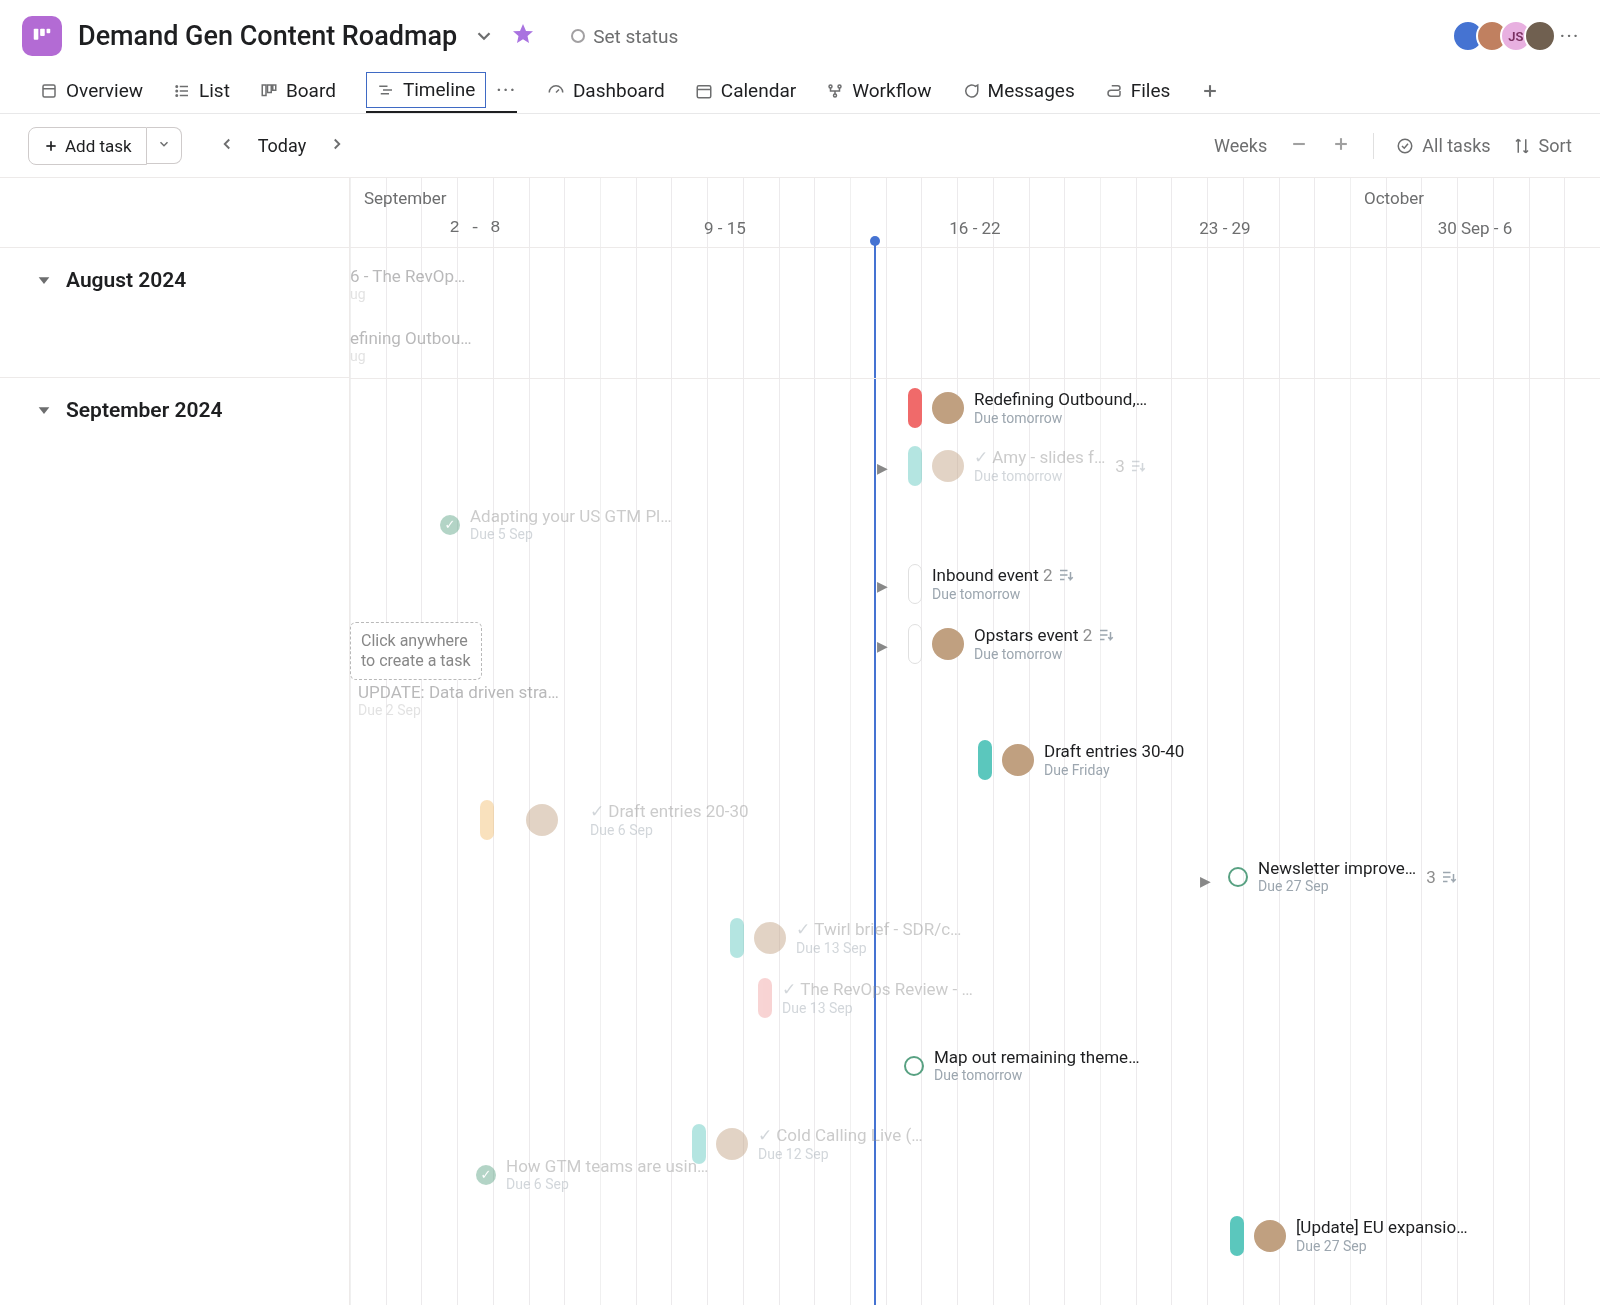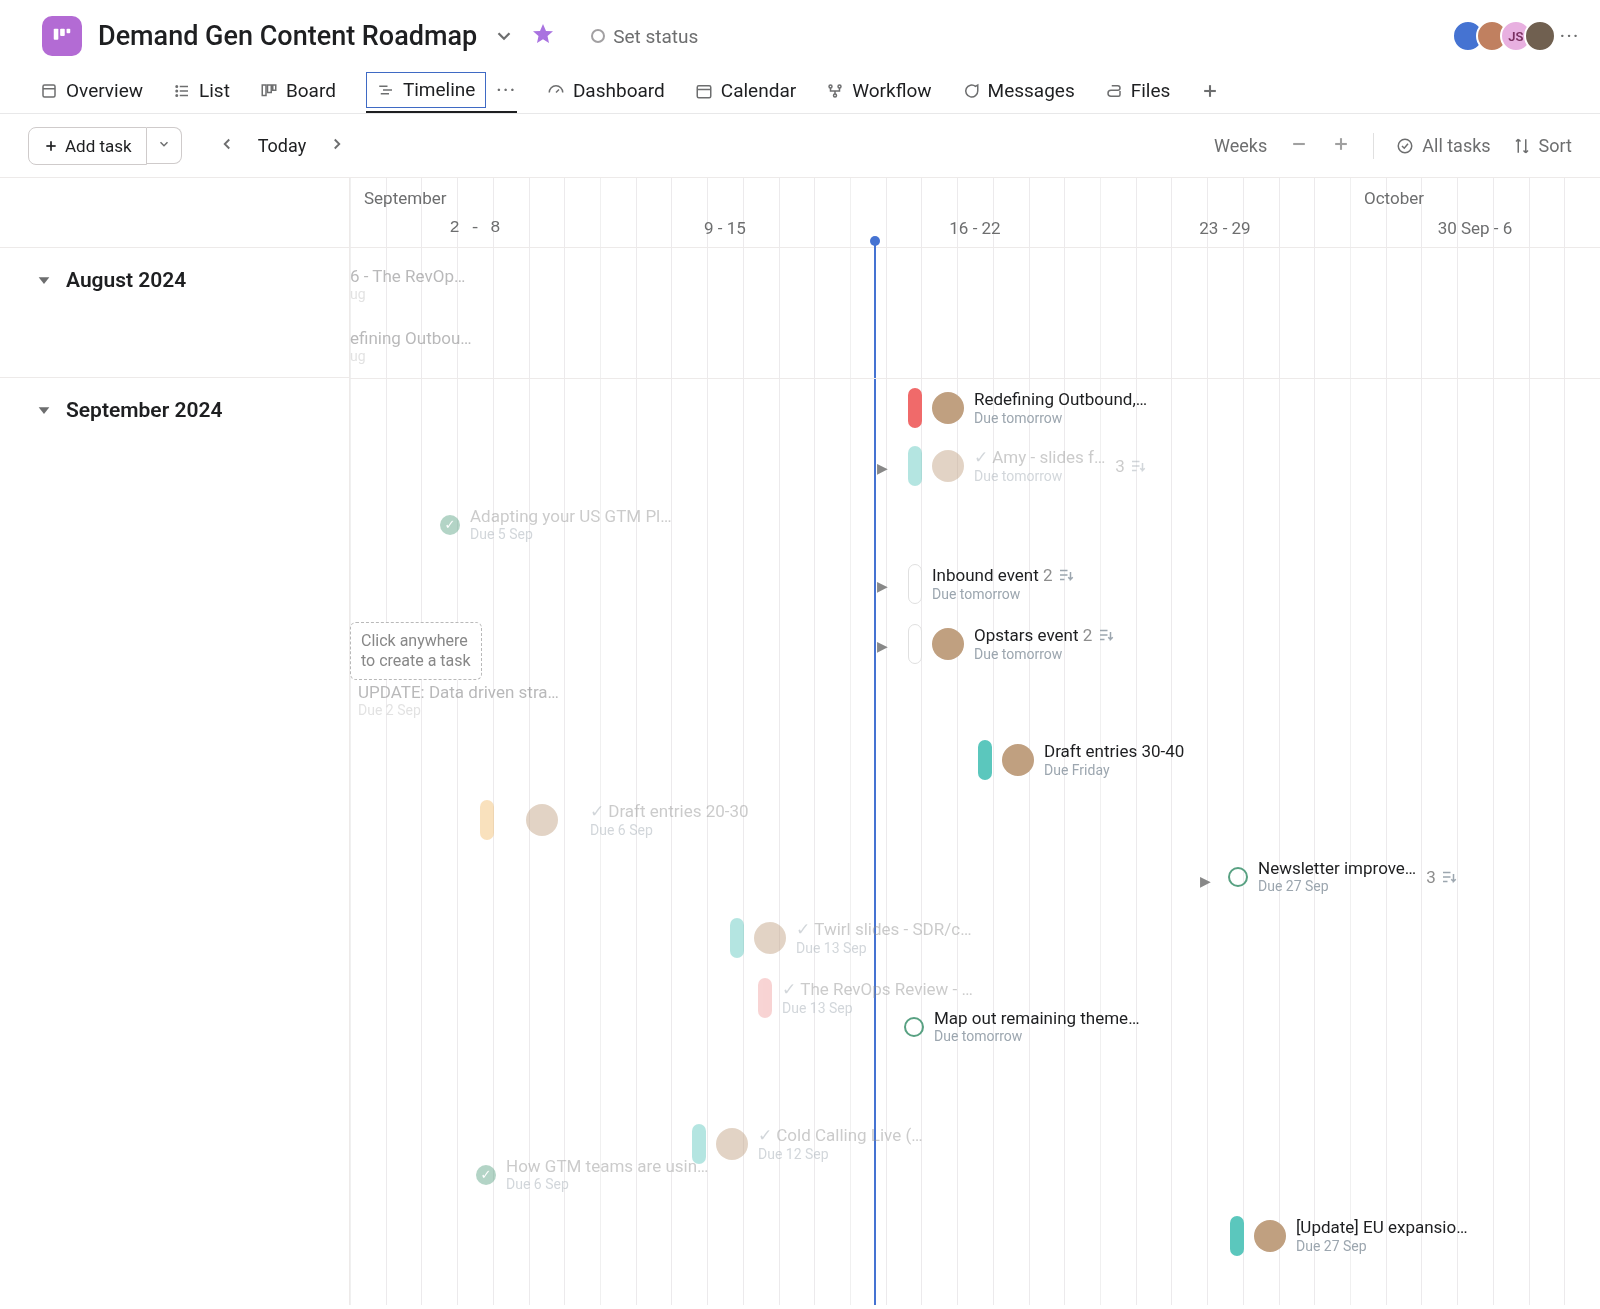--- a/index.html
+++ b/index.html
@@ -1,18 +1,18 @@
 <!DOCTYPE html>
 <html><head>
 <meta charset="utf-8">
 <style>
   * { box-sizing: border-box; margin:0; padding:0; }
   html,body { width:1600px; height:1309px; font-family:-apple-system,BlinkMacSystemFont,"Segoe UI",Roboto,Helvetica,Arial,sans-serif; color:#1e1f21; background:#fff; overflow:hidden;}
   
-  .header { display:flex; align-items:center; padding:16px 20px 12px 42px; gap:16px;}
+  .header { display:flex; align-items:center; padding:16px 20px 12px 22px; gap:16px;}
   .proj-icon { width:40px; height:40px; background:#b36bd4; border-radius:10px; display:flex; align-items:center;justify-content:center;}
   .proj-icon svg { width:22px; height:22px;}
   .proj-title { font-size:27px; font-weight:500;}
   .chev { color:#6d6e6f; display:inline-flex; }
   .star { color:#a973e0; }
   .status { display:flex; align-items:center; gap:8px; color:#6d6e6f; font-size:19px; margin-left:20px;}
   .status-dot { width:14px;height:14px;border:2px solid #a2a0a2;border-radius:50%;}
   .spacer { flex:1;}
   .avatars { display:flex; align-items:center;}
   .avatar { width:32px;height:32px;border-radius:50%; border:2px solid #fff; margin-left:-8px; display:flex;align-items:center;justify-content:center;font-size:13px;font-weight:600;background:#ccc;}
@@ -426,34 +426,34 @@
          <svg width="18" height="18" viewBox="0 0 24 24" fill="none" stroke="#9ca6af" stroke-width="2">
             <path d="M4 6h10M4 12h10M4 18h6M18 8v10l3-3M18 18l-3-3"></path>
           </svg>
       </span>
     </div>
 
     <div class="task faint" style="left:380px;top:740px;">
       <span class="chip" style="background:#5bc7bd;"></span>
       <span class="tav"></span>
       <div class="tinfo">
-        <span class="ttitle done"><span class="chk">✓</span><span>Twirl slides - SDR/c…</span></span>
+        <span class="ttitle done"><span class="chk">✓</span><span>Twirl brief - SDR/c…</span></span>
         <span class="tdue">Due 13 Sep</span>
       </div>
     </div>
 
     <div class="task faint" style="left:380px;top:800px;padding-left:28px;">
       <span class="chip" style="background:#f0a0a0;"></span>
       <div class="tinfo">
         <span class="ttitle done"><span class="chk">✓</span><span>The RevOps Review - …</span></span>
         <span class="tdue">Due 13 Sep</span>
       </div>
     </div>
 
-    <div class="task" style="left:554px;top:830px;">
+    <div class="task" style="left:554px;top:869px;">
       <span class="open-circle"></span>
       <div class="tinfo">
         <span class="ttitle">Map out remaining theme…</span>
         <span class="tdue">Due tomorrow</span>
       </div>
     </div>
 
     <div class="task faint" style="left:342px;top:918px;margin-top:28px;">
       <span class="chip" style="background:#5bc7bd;"></span>
       <span class="tav"></span>

